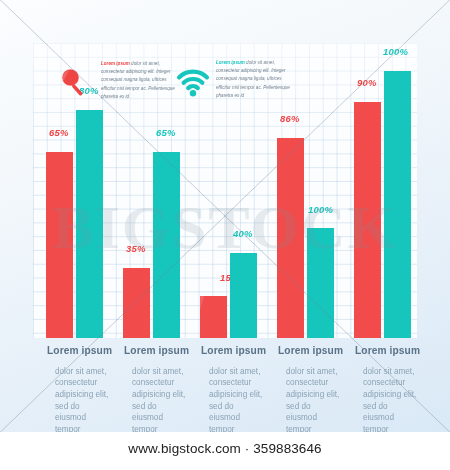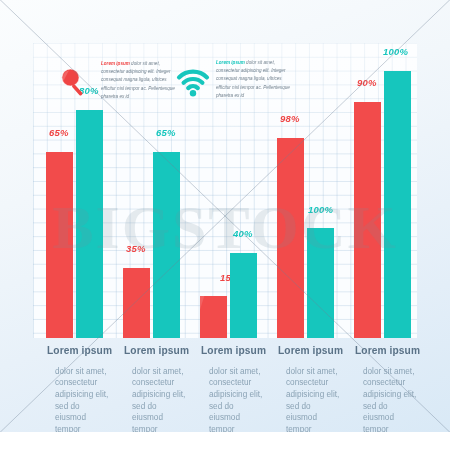--- a/index.html
+++ b/index.html
@@ -133,21 +133,21 @@
       <div class="bar red" style="left:0px;width:27px;height:42px;">
           <span class="sheen"></span>
         </div>
       <div class="pct teal" style="left:33px;bottom:99px;">40%</div>
       <div class="bar teal" style="left:30px;width:27px;height:85px;">
           <span class="sheen"></span>
         </div>
     </div>
 
     <div class="group" style="left:244px;width:62px;">
-      <div class="pct red" style="left:3px;bottom:214px;">98%</div>
+      <div class="pct red" style="left:3px;bottom:214px;">86%</div>
       <div class="bar red" style="left:0px;width:27px;height:200px;">
           <span class="sheen"></span>
         </div>
       <div class="pct teal" style="left:31px;bottom:123px;">100%</div>
       <div class="bar teal" style="left:30px;width:27px;height:110px;">
           <span class="sheen"></span>
         </div>
     </div>
 
     <div class="group" style="left:321px;width:62px;">
@@ -211,14 +211,15 @@
     <p>dolor sit amet, consectetur adipisicing elit, sed do eiusmod tempor incididunt</p>
   </div>
 
   <svg class="wm-lines" viewBox="0 0 450 432" preserveAspectRatio="none">
     <line x1="-10" y1="-10" x2="460" y2="442" stroke="rgba(110,130,150,.38)" stroke-width="1"></line>
     <line x1="460" y1="-10" x2="-10" y2="442" stroke="rgba(110,130,150,.38)" stroke-width="1"></line>
   </svg>
   <div class="wm-word">BIGSTOCK</div>
 
   <div class="bottom-strip"></div>
+  <div class="credit">www.bigstock.com · 359883646</div>
 
 </div>
 
 </body></html>

